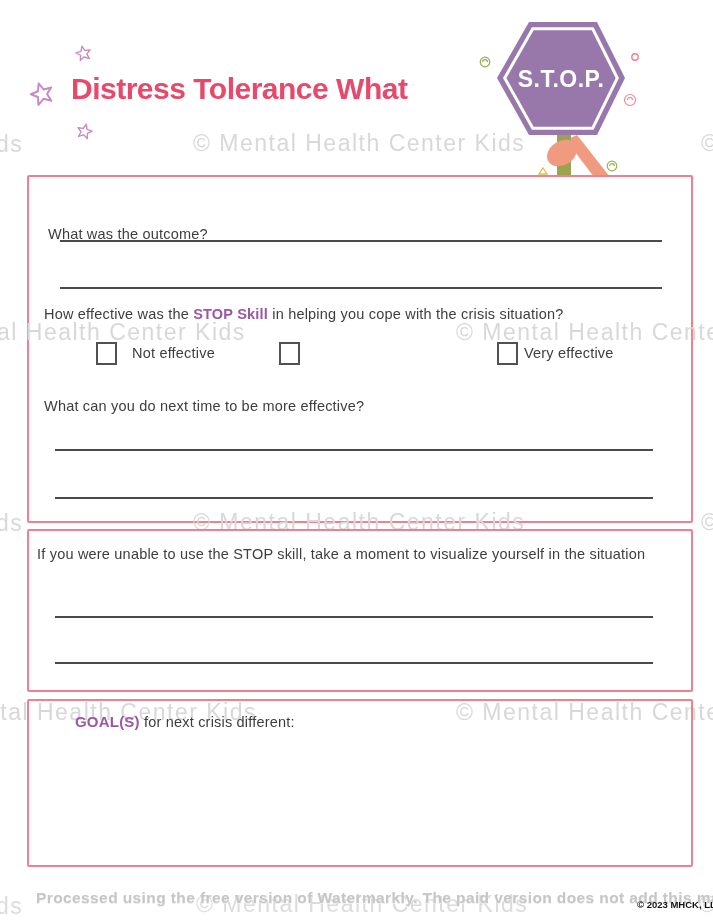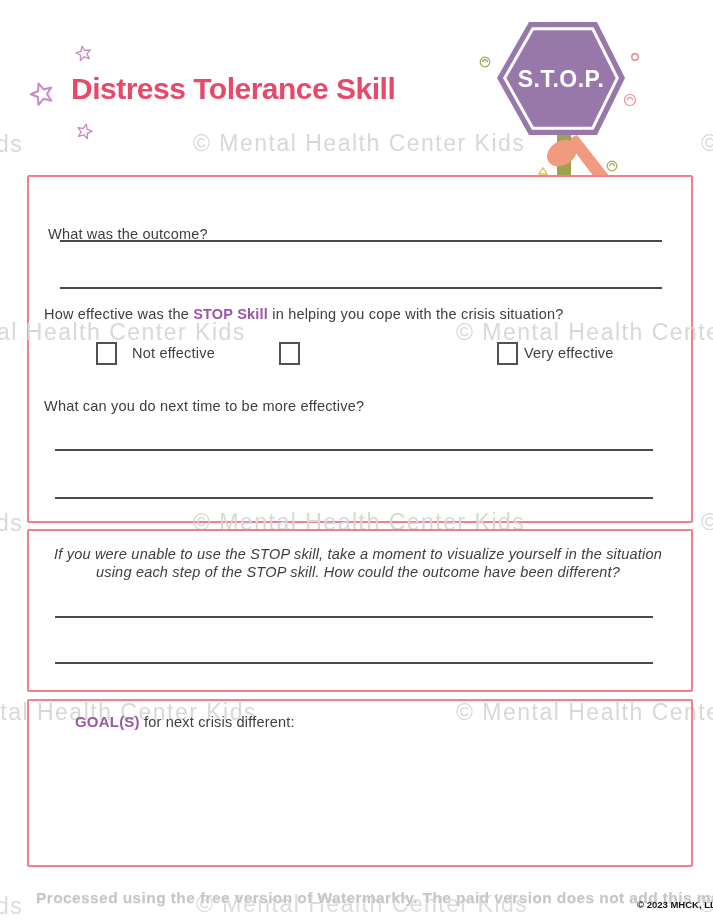--- a/index.html
+++ b/index.html
@@ -21,38 +21,38 @@
   .title{
     position:absolute;font-size:30px;font-weight:700;letter-spacing:-0.5px;
     color:#e7496b;white-space:nowrap;
   }
   .star{position:absolute;}
   .foot-note{
     position:absolute;font-size:15.5px;font-weight:600;color:#c6c6c6;letter-spacing:.4px;
     white-space:nowrap;text-shadow:0 1px 0 #efefef;
   }
   .foot-copy{position:absolute;font-size:9.5px;font-weight:700;color:#141414;white-space:nowrap;}
-  .center2{position:absolute;text-align:center;font-size:14.5px;letter-spacing:.2px;line-height:17.5px;font-style:italic;}
+  .center2{position:absolute;font-size:14.5px;letter-spacing:.2px;line-height:17.5px;}
 </style>
 </head>
 <body>
 
 <div id="page">
 
   <svg class="star" style="left:74px;top:44px;width:19px;height:19px;transform:rotate(-12deg);" viewBox="0 0 24 24">
     <path d="M12 2.5l2.5 6.2 6.7.5-5.1 4.2 1.7 6.5-5.8-3.6-5.8 3.6 1.7-6.5L2.8 9.2l6.7-.5z" fill="none" stroke="#c989c5" stroke-width="1.7" stroke-linejoin="round"></path>
   </svg>
   <svg class="star" style="left:28px;top:80px;width:28px;height:28px;transform:rotate(-18deg);" viewBox="0 0 24 24">
     <path d="M12 2.5l2.5 6.2 6.7.5-5.1 4.2 1.7 6.5-5.8-3.6-5.8 3.6 1.7-6.5L2.8 9.2l6.7-.5z" fill="none" stroke="#c989c5" stroke-width="1.7" stroke-linejoin="round"></path>
   </svg>
   <svg class="star" style="left:75px;top:122px;width:19px;height:19px;transform:rotate(14deg);" viewBox="0 0 24 24">
     <path d="M12 2.5l2.5 6.2 6.7.5-5.1 4.2 1.7 6.5-5.8-3.6-5.8 3.6 1.7-6.5L2.8 9.2l6.7-.5z" fill="none" stroke="#c989c5" stroke-width="1.7" stroke-linejoin="round"></path>
   </svg>
 
-  <div class="title" style="left:71px;top:72px;">Distress Tolerance Skill</div>
+  <div class="title" style="left:71px;top:72px;">Distress Tolerance What</div>
 
   <span class="wm" style="left:-4px;top:133px;">ds</span>
   <span class="wm" style="left:193px;top:132px;">© Mental Health Center Kids</span>
   <span class="wm" style="left:701px;top:132px;">© Mental Health Center Kids</span>
 
   <svg class="abs" style="left:470px;top:8px;width:243px;height:169px;" viewBox="0 0 243 169">
 
     <path d="M19.8,54 a4.8,4.8 0 1 1 -9.6,0 a4.8,4.8 0 1 1 9.6,0 M17.4,54 a2.4,2.4 0 1 0 -4.8,0" fill="none" stroke="#8fae4f" stroke-width="1.2"></path>
     <circle cx="165" cy="49" r="3.2" fill="none" stroke="#ef7f8f" stroke-width="1.4"></circle>
     <path d="M165.5,92 a5.5,5.5 0 1 1 -11,0 a5.5,5.5 0 1 1 11,0 M162.6,92 a2.6,2.6 0 1 0 -5.2,0" fill="none" stroke="#ef8a9a" stroke-width="1.2"></path>
@@ -98,21 +98,20 @@
   <div class="wline" style="left:55px;top:497px;width:598px;"></div>
 
   <span class="wm" style="left:-4px;top:512px;">ds</span>
   <span class="wm" style="left:193px;top:511px;">© Mental Health Center Kids</span>
   <span class="wm" style="left:701px;top:511px;">© Mental Health Center Kids</span>
 
   <div class="pinkbox" style="left:27px;top:529px;width:662px;height:159px;"></div>
 
   <div class="center2" style="left:37px;top:546px;width:642px;">
     <div>If you were unable to use the STOP skill, take a moment to visualize yourself in the situation</div>
-    <div>using each step of the STOP skill.  How could the outcome have been different?</div>
   </div>
 
   <div class="wline" style="left:55px;top:616px;width:598px;"></div>
   <div class="wline" style="left:55px;top:662px;width:598px;"></div>
 
   <span class="wm" style="left:-14px;top:701px;">ntal Health Center Kids</span>
   <span class="wm" style="left:456px;top:701px;">© Mental Health Center Kids</span>
 
   <div class="pinkbox" style="left:27px;top:699px;width:662px;height:164px;"></div>
 

